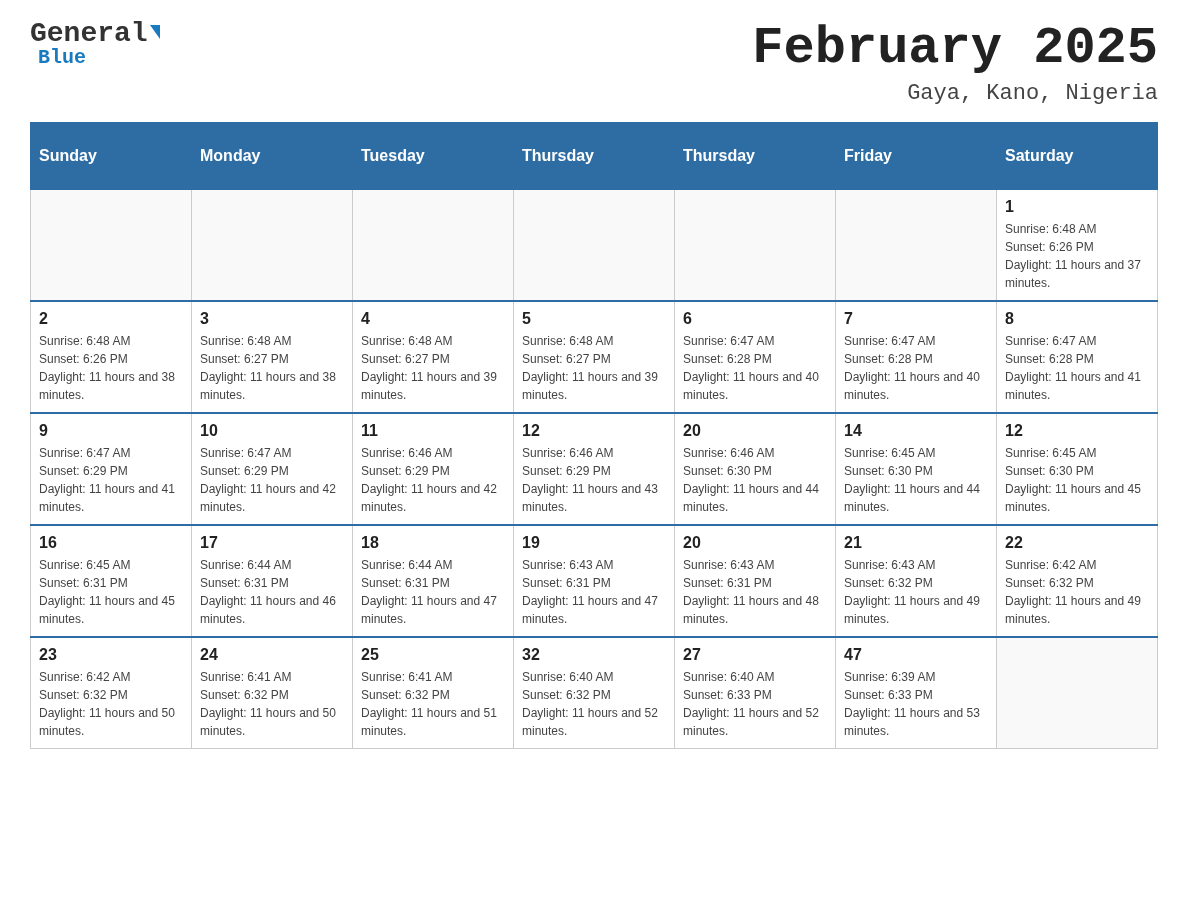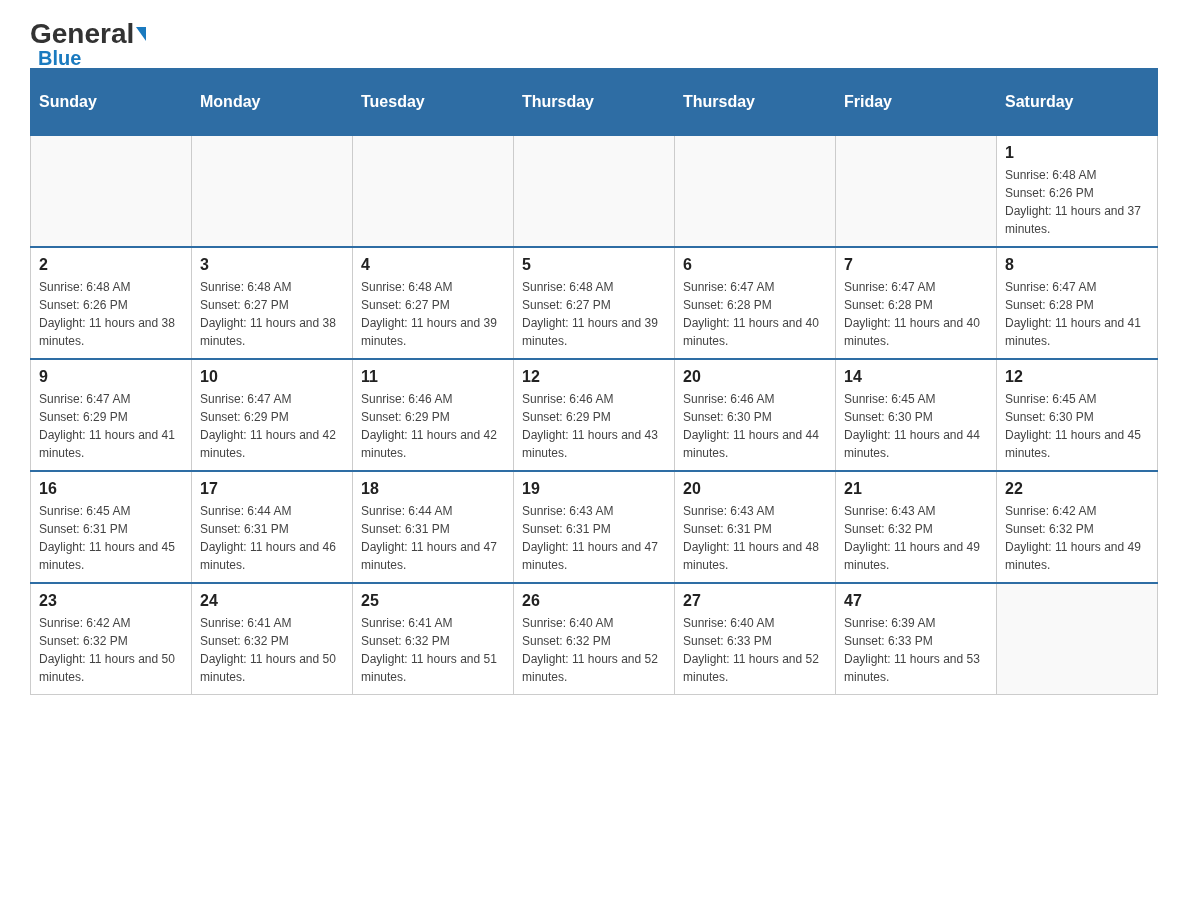--- a/index.html
+++ b/index.html
@@ -7,20 +7,22 @@
       font-family: Arial, sans-serif;
       background: #fff;
       width: 1188px;
       min-height: 918px;
       padding: 20px 30px;
     }
     .header-area {
       display: flex;
       justify-content: space-between;
       align-items: flex-start;
+      margin-bottom: 16px;
+      font-family: Liberation Mono, monospace;
     }
     .logo {
       display: flex;
       flex-direction: column;
       align-items: flex-start;
     }
     .logo-general {
       font-size: 28px;
       font-weight: bold;
       color: #333;
@@ -99,20 +101,24 @@
   </style>
 </head>
 <body>
 
 <div class="header-area">
   <div class="logo">
     <div class="logo-row">
       <span class="logo-general">General<span style="display:inline-block;width:0;height:0;border-left:10px solid transparent;border-right:0px solid transparent;border-top:14px solid #1a7abf;margin-left:2px;vertical-align:middle;position:relative;top:-2px;"></span></span>
     </div>
     <span class="logo-blue">Blue</span>
+  </div>
+  <div class="title-area">
+    <div class="month-title">February 2025</div>
+    <div class="location-title">Gaya, Kano, Nigeria</div>
   </div>
 </div>
 
 <table class="calendar-table">
   <thead>
     <tr>
       <th>Sunday</th>
       <th>Monday</th>
       <th>Tuesday</th>
       <th>Thursday</th>
@@ -281,21 +287,21 @@
 Sunset: 6:32 PM
 Daylight: 11 hours and 50 minutes.</div>
         </td>
         <td>
           <span class="day-number">25</span>
           <div class="day-info" style="white-space: pre-line;">Sunrise: 6:41 AM
 Sunset: 6:32 PM
 Daylight: 11 hours and 51 minutes.</div>
         </td>
         <td>
-          <span class="day-number">26</span>
+          <span class="day-number">32</span>
           <div class="day-info" style="white-space: pre-line;">Sunrise: 6:40 AM
 Sunset: 6:32 PM
 Daylight: 11 hours and 52 minutes.</div>
         </td>
         <td>
           <span class="day-number">27</span>
           <div class="day-info" style="white-space: pre-line;">Sunrise: 6:40 AM
 Sunset: 6:33 PM
 Daylight: 11 hours and 52 minutes.</div>
         </td>

